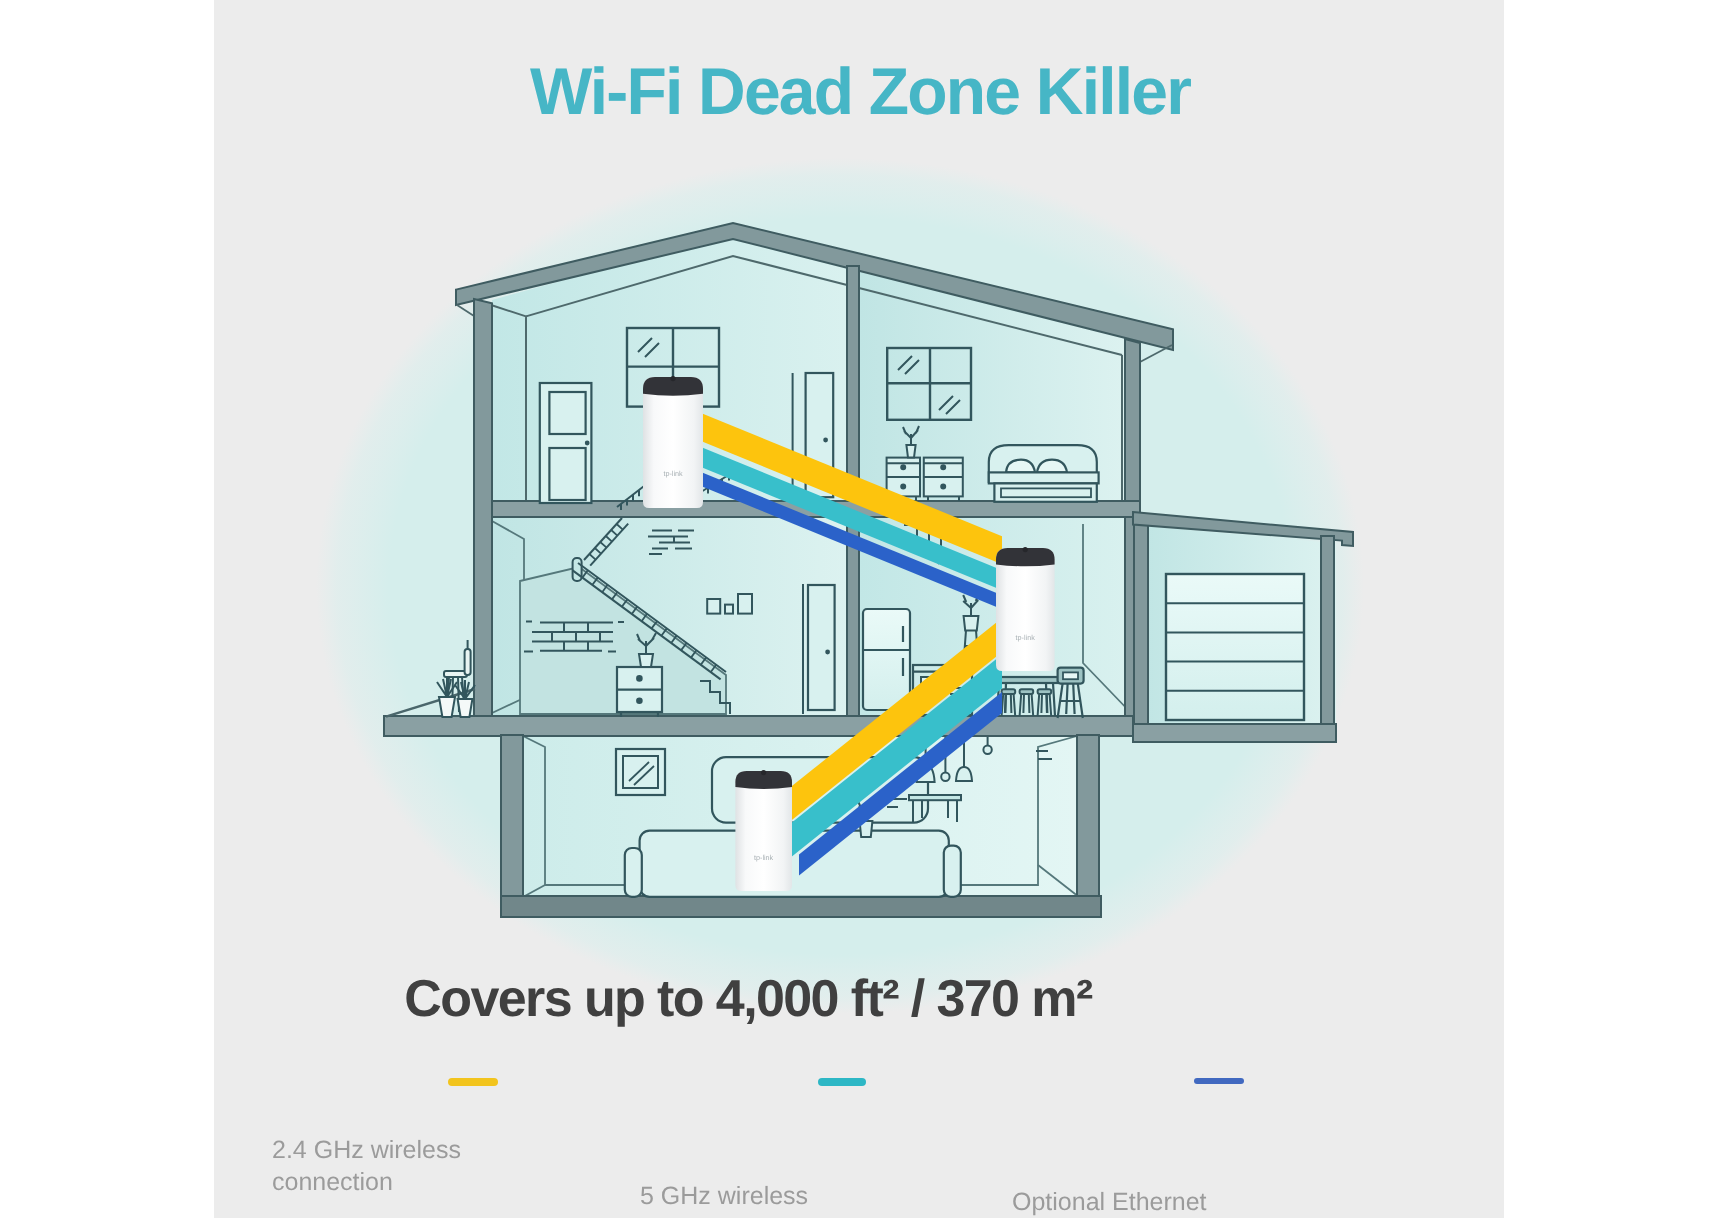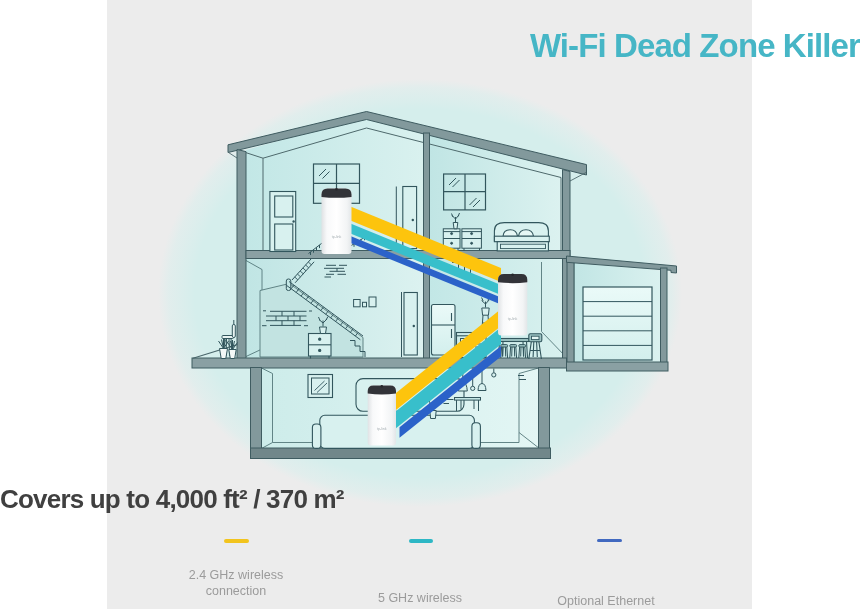--- a/index.html
+++ b/index.html
@@ -1,21 +1,21 @@
 <!DOCTYPE html>
 <html><head>
 <meta charset="utf-8">
 <style>
 html,body{margin:0;padding:0;width:860px;height:609px;background:#ffffff;overflow:hidden}
 body{font-family:"Liberation Sans",sans-serif;position:relative}
 #band{position:absolute;left:107px;top:0;width:645px;height:609px;background:#ececec}
-#title{position:absolute;left:0;top:27px;width:860px;text-align:right;font-size:33px;font-weight:bold;color:#46b6c6;letter-spacing:-0.9px}
-#covers{position:absolute;left:0;top:484px;width:748px;font-size:26px;font-weight:bold;color:#404040;letter-spacing:-0.8px}
+#title{position:absolute;left:0;top:27px;width:860px;text-align:center;font-size:33px;font-weight:bold;color:#46b6c6;letter-spacing:-0.9px}
+#covers{position:absolute;left:0;top:484px;width:748px;text-align:center;font-size:26px;font-weight:bold;color:#404040;letter-spacing:-0.8px}
 .dash{position:absolute;border-radius:2.5px}
-.lg{position:absolute;width:200px;text-align:center;font-size:12.5px;line-height:16px;color:#9b9b9b}
+.lg{position:absolute;width:200px;text-align:left;font-size:12.5px;line-height:16px;color:#9b9b9b}
 #housesvg{position:absolute;left:0;top:0}
 </style>
 </head>
 <body>
 
 <div id="band"></div>
 
 <div id="title">Wi-Fi Dead Zone Killer</div>
 <svg id="housesvg" width="860" height="609" viewBox="0 0 860 609">
 <defs>

